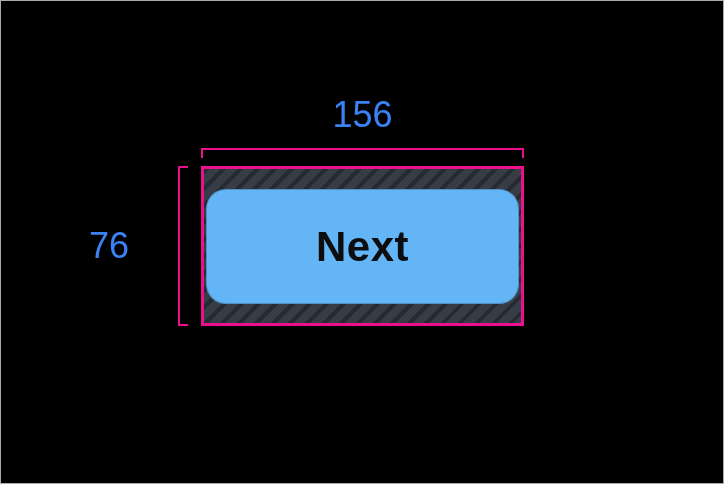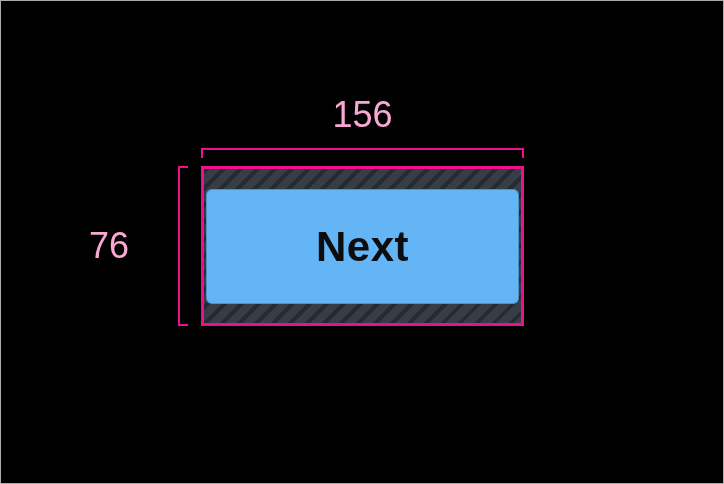--- a/index.html
+++ b/index.html
@@ -38,21 +38,21 @@
   }
 
   
   .next-button {
     position: absolute;
     left: 2px;
     right: 2px;
     top: 20px;
     bottom: 19px;
     border: none;
-    border-radius: 6px;
+    border-radius: 20px;
     background: #64b5f6;
     box-shadow: inset 0 0 0 1px rgba(20, 35, 55, 0.25);
     color: #0b0d0f;
     font-family: "Liberation Sans", "DejaVu Sans", sans-serif;
     font-size: 42px;
     font-weight: 700;
     letter-spacing: 0.5px;
     display: flex;
     align-items: center;
     justify-content: center;
@@ -81,21 +81,21 @@
     width: 10px;
     height: 160px;
     box-sizing: border-box;
     border-left: 2px solid #ec108d;
     border-top: 2px solid #ec108d;
     border-bottom: 2px solid #ec108d;
   }
 
   .dim-label {
     position: absolute;
-    color: #f9a8d4;
+    color: #3b82f6;
     font-size: 36px;
     font-weight: 400;
     line-height: 1;
     user-select: none;
   }
 
   .dim-label.width {
     left: 200px;
     width: 323px;
     top: 96px;

